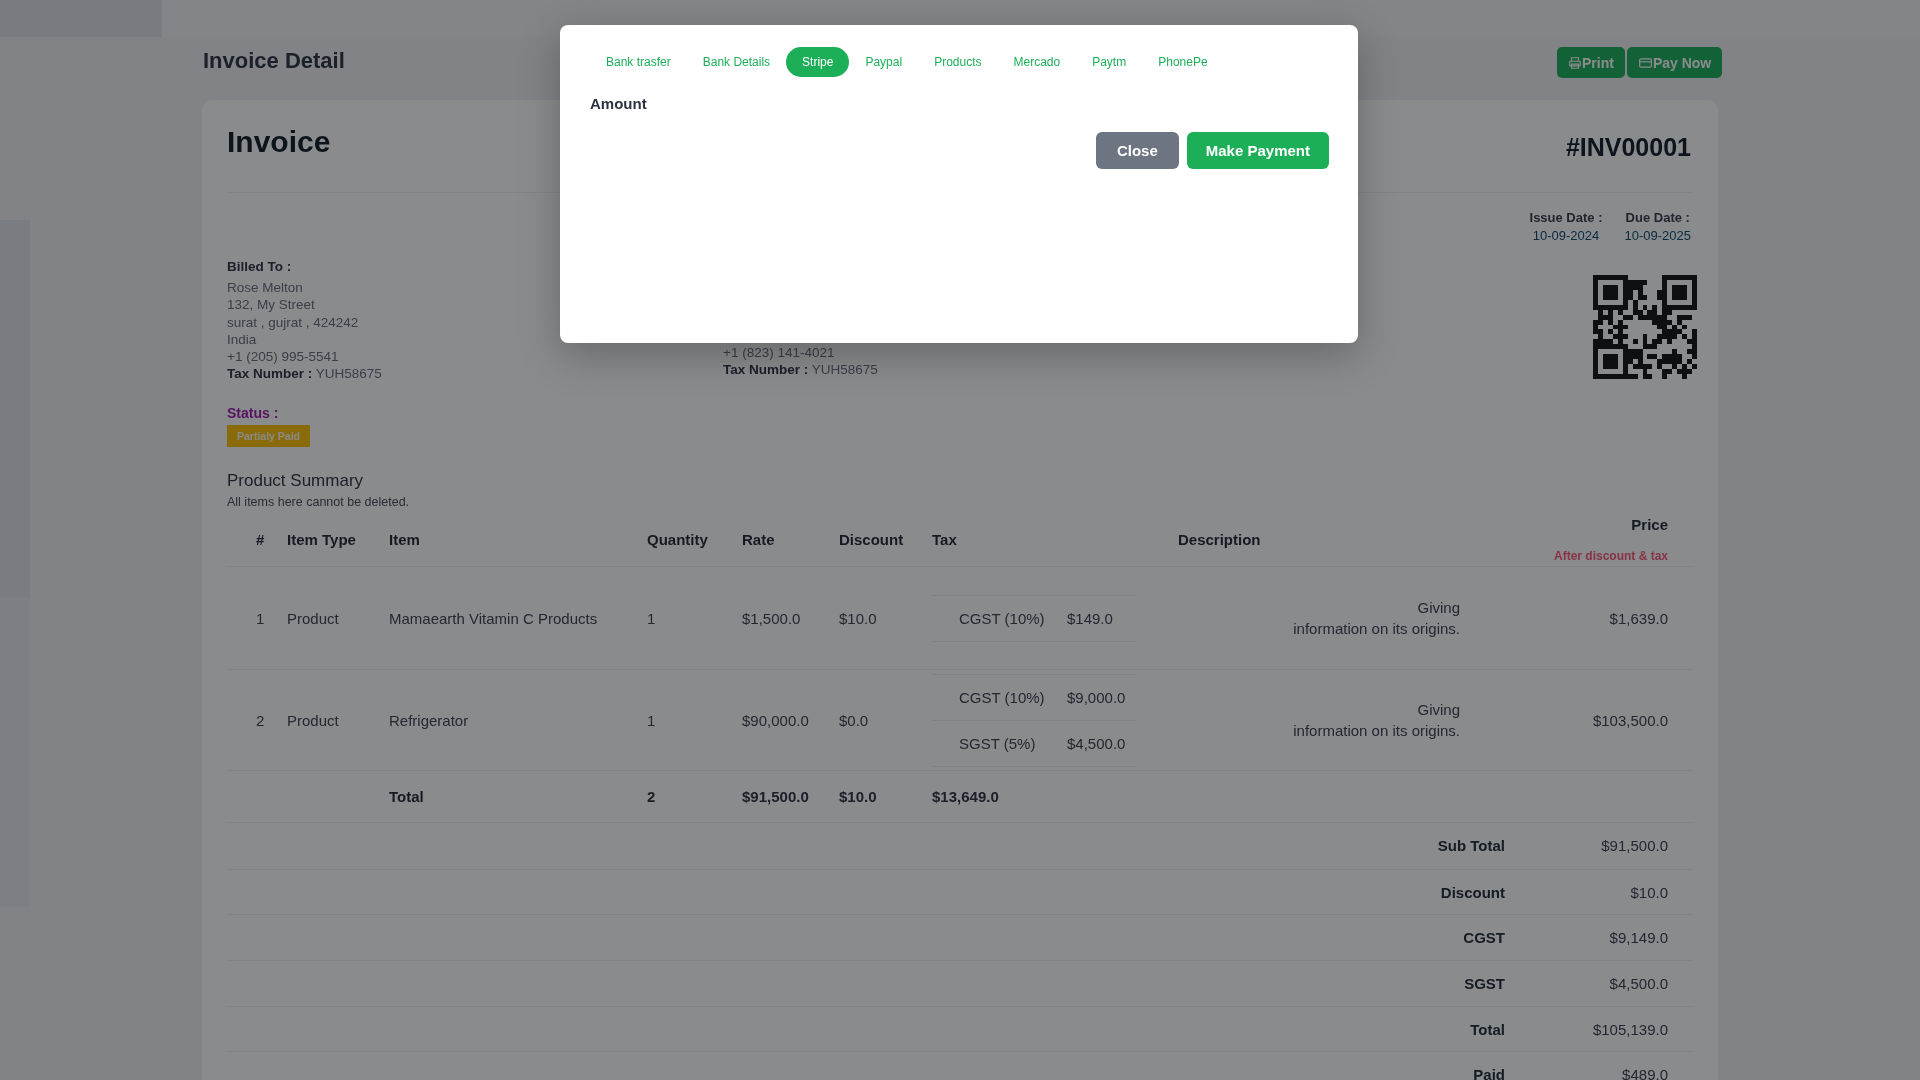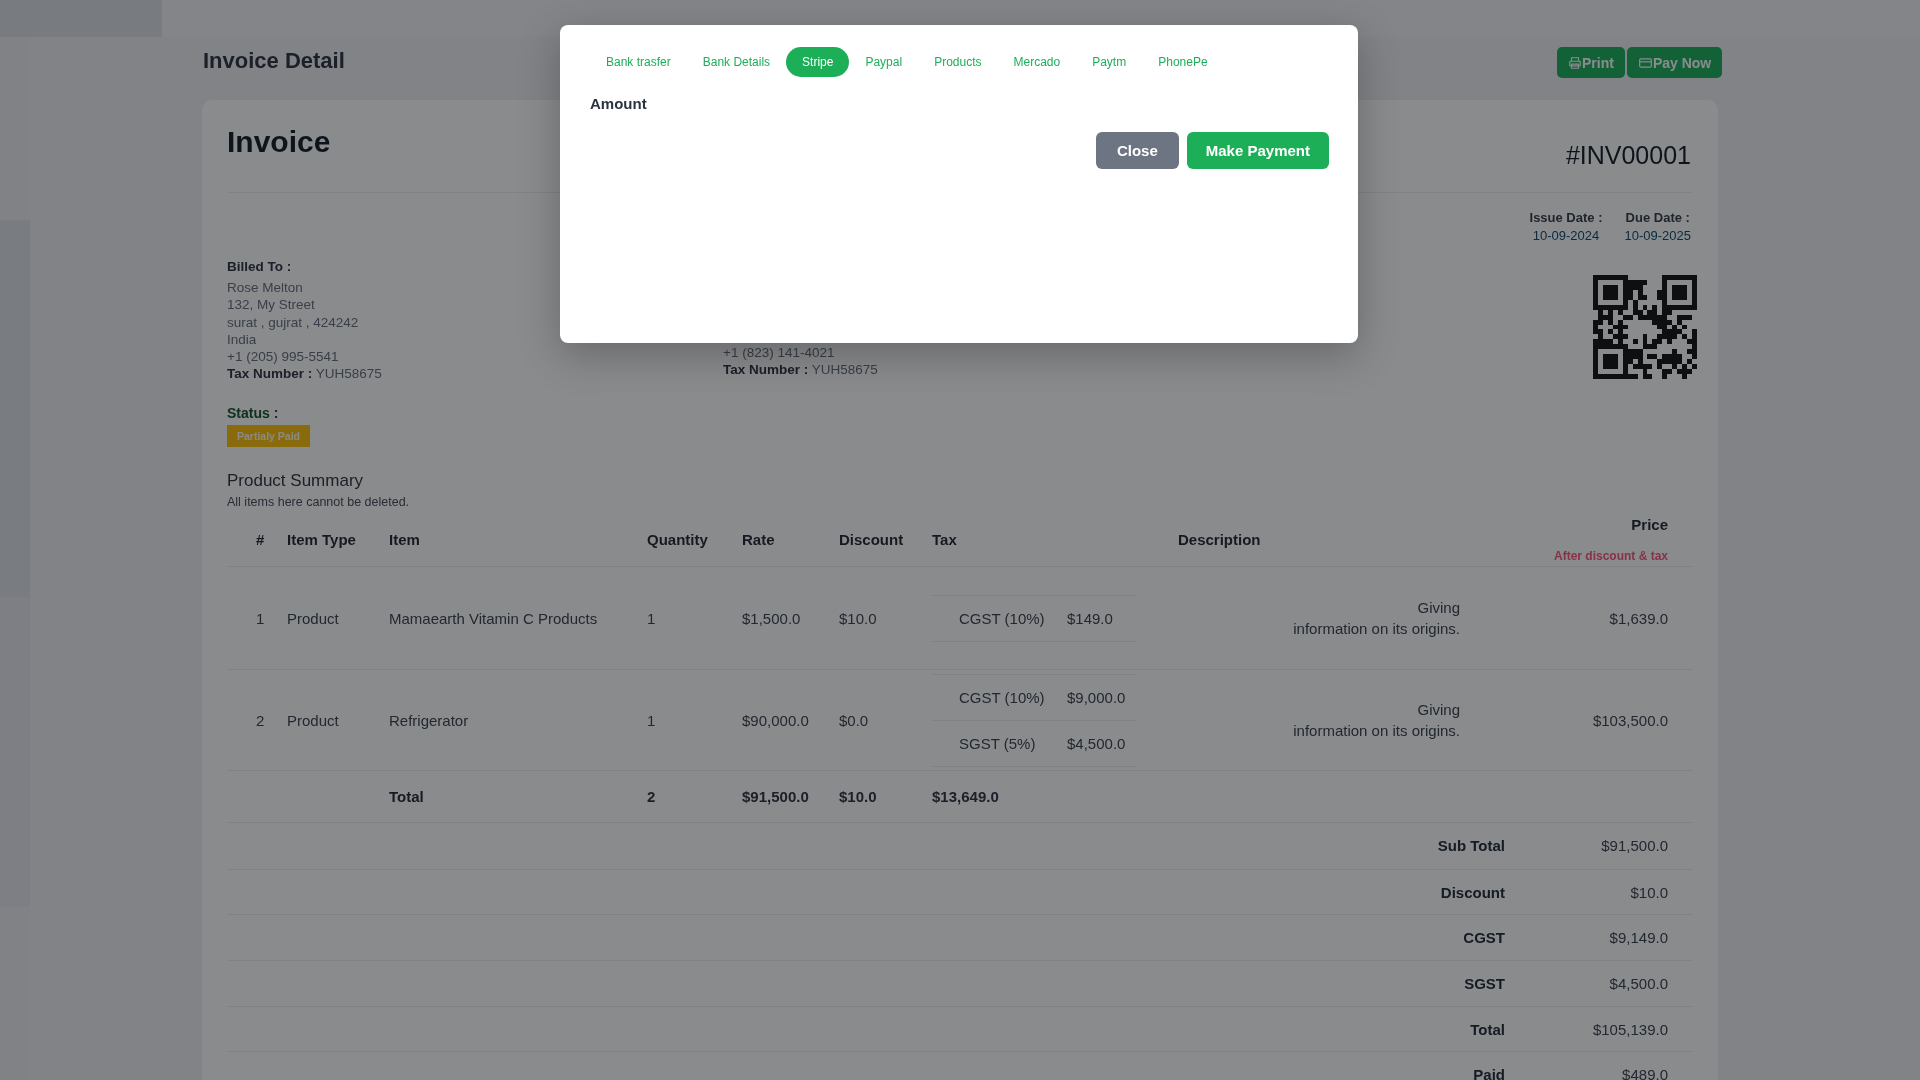--- a/index.html
+++ b/index.html
@@ -17,36 +17,36 @@
   .header-buttons { position:absolute; top:47px; left:1557px; display:flex; gap:2px; }
   .btn-green { display:flex; align-items:center; background:#1caf58; color:#fff; border:none;
                border-radius:5px; font-size:14px; font-weight:600; padding:7px 11px; height:31px; cursor:pointer;
                font-family:"Liberation Sans", sans-serif; }
   .btn-green svg { display:block; }
 
   
   .card { position:absolute; left:202px; top:100px; width:1516px; height:1020px; background:#ffffff; border-radius:10px; }
 
   .inv-title { position:absolute; left:25px; top:25px; font-size:30px; font-weight:700; color:#101b28; }
-  .inv-number { position:absolute; right:27px; top:33px; font-size:25px; font-weight:400; color:#101b28;margin-top:8px; }
+  .inv-number { position:absolute; right:27px; top:33px; font-size:25px; font-weight:700; color:#101b28; }
   .hr1 { position:absolute; left:25px; right:25px; top:92px; border-top:1px solid #eceef2; }
 
   .addr { position:absolute; font-size:13.5px; line-height:17.2px; color:#646e7b; }
   .addr .addr-label { font-weight:700; color:#2b3340; margin-bottom:4px; }
   .addr b { color:#2b3340; }
   .billed { left:25px; top:158px; width:420px; }
   .shipped-frag { left:521px; top:244px; }
 
   .dates { position:absolute; right:27px; top:110px; display:flex; gap:22px; text-align:center; }
   .dates .dlabel { font-size:13px; font-weight:700; color:#333c47; }
   .dates .dvalue { font-size:13px; color:#0c4a6e; margin-top:3px; }
 
   .qr-wrap { position:absolute; right:21px; top:175px; width:104px; height:104px; }
 
-  .status-label { position:absolute; left:25px; top:305px; font-size:14px; font-weight:700; color:#14532d; }
+  .status-label { position:absolute; left:25px; top:305px; font-size:14px; font-weight:700; color:#a21caf; }
   .status-badge { position:absolute; left:25px; top:325px; background:#ffc107; color:rgba(255,255,255,.95);
                   font-size:10.5px; font-weight:600; padding:5px 10px; border-radius:0; }
 
   .ps-title { position:absolute; left:25px; top:371px; font-size:17px; font-weight:500; color:#2b3340; }
   .ps-note { position:absolute; left:25px; top:395px; font-size:12.5px; color:#434c57; }
 
   
   .ptable { position:absolute; left:25px; top:412px; width:1466px; font-size:15px; color:#39424e; }
   .trow { display:flex; align-items:center; }
   .c-num { width:60px; padding-left:29px; }

